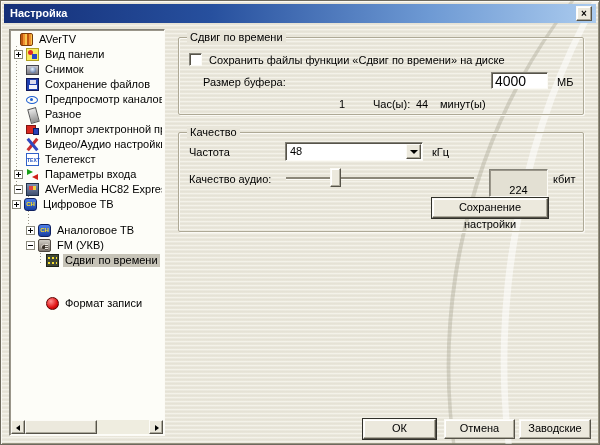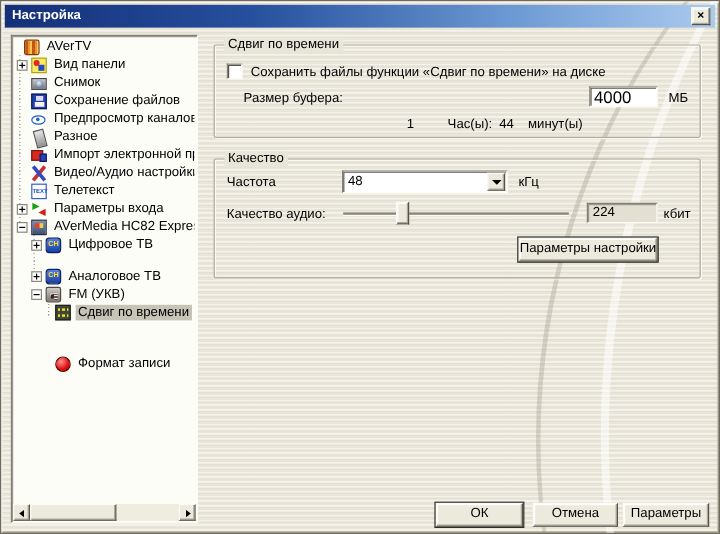--- a/index.html
+++ b/index.html
@@ -80,21 +80,21 @@
   .sb-left::before{left:4px;border-top:3px solid transparent;border-bottom:3px solid transparent;border-right:4px solid #000;}
   .sb-right::before{left:5px;border-top:3px solid transparent;border-bottom:3px solid transparent;border-left:4px solid #000;}
   .sb-thumb{width:72px;height:14px;background:#ECE9DD;border:1px solid;border-color:#FCFBF6 #565349 #565349 #FCFBF6;box-shadow:inset -1px -1px 0 #ACA99B;}
   .sb-track-rest{flex:1;}
   
   .groupbox{position:absolute;border:1px solid #AEA996;border-radius:2px;box-shadow:inset 1px 1px 0 #FBFAF5, 1px 1px 0 #FBFAF5;}
   .g-legend{position:absolute;left:8px;top:-7px;background:#E8E5D9;padding:0 3px;line-height:13px;}
   .flabel{position:absolute;line-height:13px;white-space:nowrap;}
   .checkbox{position:absolute;width:13px;height:13px;background:#fff;border:1px solid;border-color:#848278 #FCFBF6 #FCFBF6 #848278;box-shadow:inset 1px 1px 0 #565349;}
   .textfield{position:absolute;background:#fff;border:1px solid;border-color:#848278 #FCFBF6 #FCFBF6 #848278;box-shadow:inset 1px 1px 0 #565349;font-size:14px;padding:1px 3px;outline:none;}
-  .rofield{position:absolute;background:#E3E0D3;border:1px solid;border-color:#848278 #FCFBF6 #FCFBF6 #848278;box-shadow:inset 1px 1px 0 #9A968A;line-height:14px;text-align:left;padding:0 4px;}
+  .rofield{position:absolute;background:#E3E0D3;border:1px solid;border-color:#848278 #FCFBF6 #FCFBF6 #848278;box-shadow:inset 1px 1px 0 #9A968A;line-height:14px;text-align:center;padding:13px 4px;}
   
   .combo{position:absolute;background:#fff;border:1px solid;border-color:#848278 #FCFBF6 #FCFBF6 #848278;box-shadow:inset 1px 1px 0 #565349;}
   .combo-text{position:absolute;left:4px;top:2px;line-height:13px;}
   .combo-btn{position:absolute;right:1px;top:1px;bottom:1px;width:15px;background:#ECE9DD;border:1px solid;border-color:#FCFBF6 #565349 #565349 #FCFBF6;box-shadow:inset -1px -1px 0 #ACA99B;}
   .combo-btn::before{content:"";position:absolute;left:3px;top:5px;border-left:4px solid transparent;border-right:4px solid transparent;border-top:4px solid #000;}
   
   .slider-track{position:absolute;height:2px;background:#8B8779;box-shadow:0 1px 0 #FCFBF6;}
   .slider-thumb{position:absolute;width:11px;height:19px;background:#ECE9DD;border:1px solid;border-color:#FCFBF6 #565349 #565349 #FCFBF6;box-shadow:inset -1px -1px 0 #ACA99B, inset 1px 1px 0 #fff;}
   
   .btn{position:absolute;background:#ECE9DD;border:1px solid;border-color:#FCFBF6 #565349 #565349 #FCFBF6;
@@ -166,21 +166,21 @@
         <div class="trow" style="padding-left: 2px;">
           <span class="exp plus"></span>
           <span class="ti ti-input"></span>
           <span class="tlabel">Параметры входа</span>
         </div>
         <div class="trow" style="padding-left: 2px;">
           <span class="exp"></span>
           <span class="ti ti-card"></span>
           <span class="tlabel">AVerMedia HC82 Express-C.</span>
         </div>
-        <div class="trow" style="padding-left: 14px;">
+        <div class="trow" style="">
           <span class="exp plus"></span>
           <span class="ti ti-tv"></span>
           <span class="tlabel">Цифровое ТВ</span>
         </div>
         <div class="trow" style="padding-left: 14px; margin-top: 11px;">
           <span class="exp plus"></span>
           <span class="ti ti-tv"></span>
           <span class="tlabel">Аналоговое ТВ</span>
         </div>
         <div class="trow" style="padding-left: 14px;">
@@ -224,19 +224,19 @@
     <div class="combo" style="left:106px;top:9px;width:138px;height:19px;">
       <span class="combo-text">48</span>
       <span class="combo-btn"></span>
     </div>
     <span class="flabel" style="left:253px;top:13px;">кГц</span>
     <span class="flabel" style="left:10px;top:40px;">Качество аудио:</span>
     <div class="slider-track" style="left:107px;top:44px;width:188px;"></div>
     <div class="slider-thumb" style="left:151px;top:35px;"></div>
     <div class="rofield" style="left:310px;top:36px;width:59px;height:17px;">224</div>
     <span class="flabel" style="left:374px;top:40px;">кбит</span>
-    <div class="btn default" style="left:253px;top:65px;width:116px;height:20px;">Параметры настройки</div>
+    <div class="btn default" style="left:253px;top:65px;width:116px;height:20px;">Сохранение настройки</div>
   </div>
 
   <div class="btn default" style="left:362px;top:418px;width:73px;height:20px;">ОК</div>
   <div class="btn" style="left:443px;top:418px;width:71px;height:20px;">Отмена</div>
-  <div class="btn" style="left:518px;top:418px;width:72px;height:20px;">Параметры</div>
+  <div class="btn" style="left:518px;top:418px;width:72px;height:20px;">Заводские</div>
 </div>
 
 </body></html>

